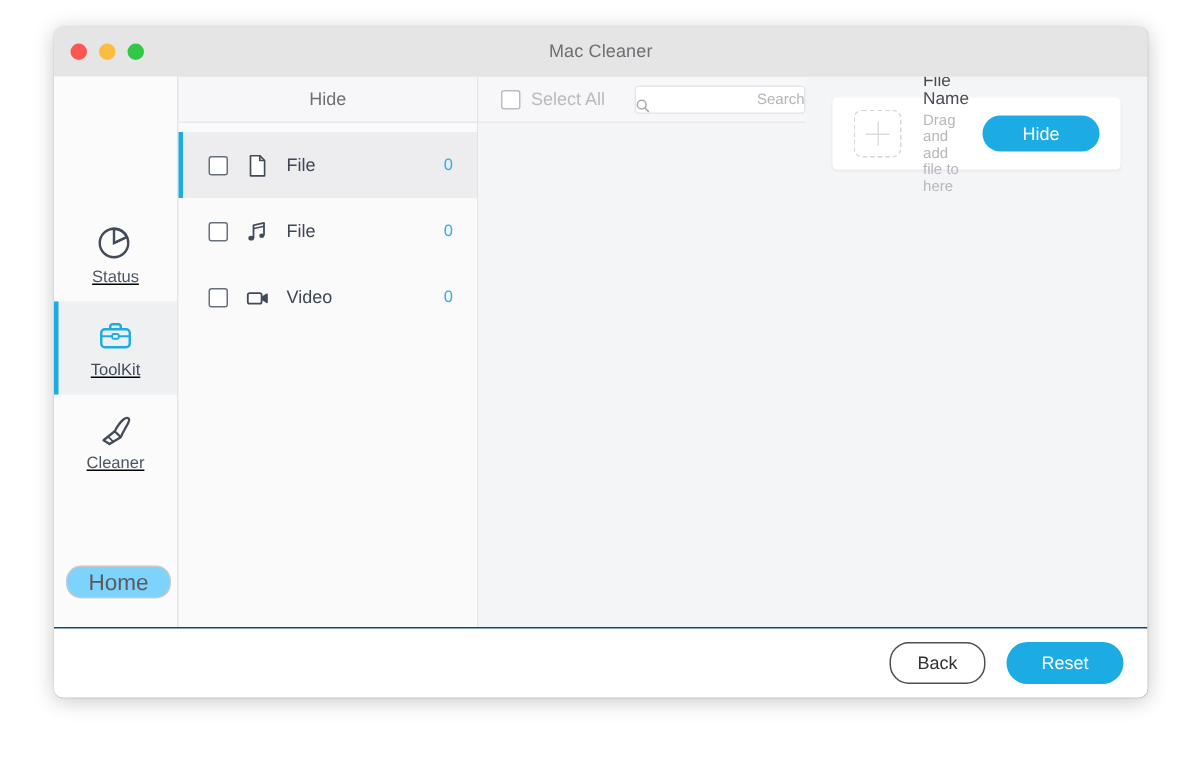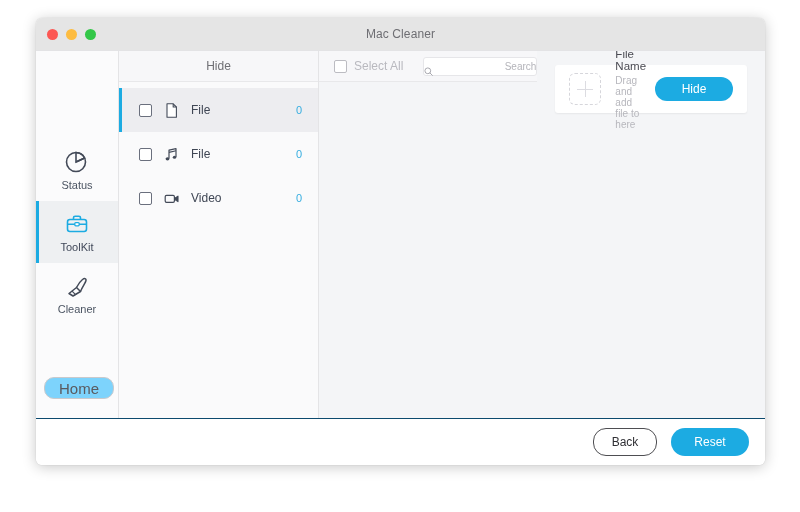--- a/index.html
+++ b/index.html
@@ -92,20 +92,21 @@
   .nav-spacer-top { height: 88px; }
   .nav-item {
     position: relative;
     height: 62px;
     display: flex;
     flex-direction: column;
     align-items: center;
     justify-content: center;
     gap: 5px;
     cursor: default;
+    text-decoration: underline;
   }
   .nav-item.active {
     background: #eef0f2;
   }
   .nav-item.active::before {
     content: "";
     position: absolute;
     left: 0; top: 0; bottom: 0;
     width: 3px;
     background: #1cabe2;

